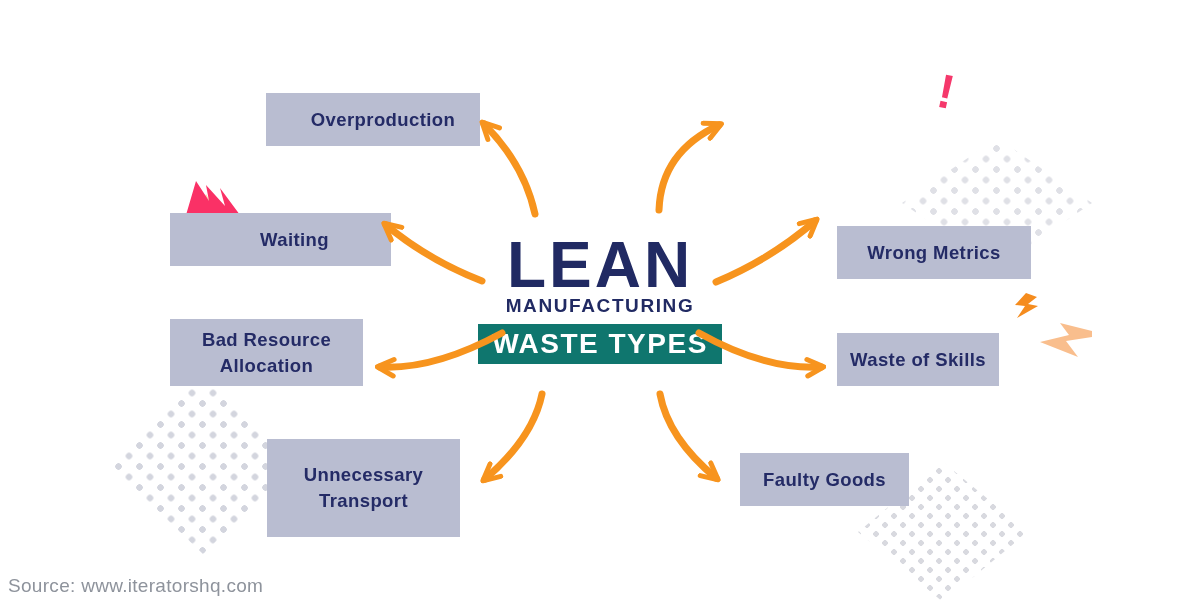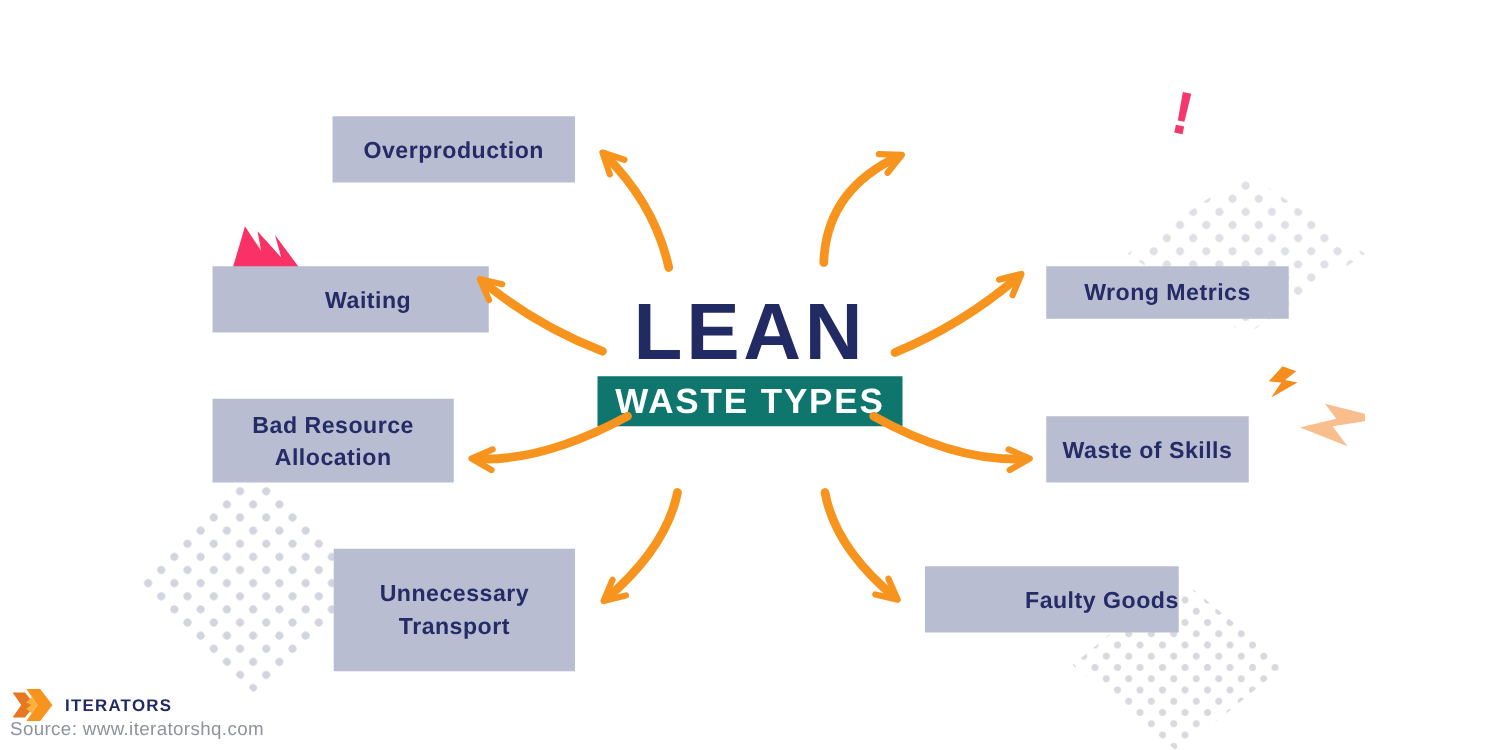--- a/index.html
+++ b/index.html
@@ -24,46 +24,46 @@
     background-image:radial-gradient(#d8d9df 2.6px,transparent 3px),
                      radial-gradient(#d8d9df 2.6px,transparent 3px);
     background-size:18px 18px,18px 18px;background-position:0 0,9px 9px;}
 
   
   .wbox{
     position:absolute;z-index:2;background:#b9bdd1;color:#242b66;
     display:flex;align-items:center;justify-content:center;text-align:center;
     font-weight:700;font-size:18.5px;letter-spacing:.4px;line-height:26px;
   }
-  .b-overproduction{left:266px;top:93px;width:194px;height:53px;}
+  .b-overproduction{left:266px;top:93px;width:194px;height:53px;padding-left:20px;}
   .b-limiting{left:740px;top:80px;width:193px;height:80px;}
   .b-waiting{left:170px;top:213px;width:193px;height:53px;padding-left:28px;}
-  .b-wrong{left:837px;top:213px;width:194px;height:42px;justify-content:center;}
+  .b-wrong{left:837px;top:226px;width:194px;height:53px;justify-content:center;}
   .b-badresource{left:170px;top:319px;width:193px;height:67px;}
   .b-skills{left:837px;top:333px;width:162px;height:53px;}
   .b-transport{left:267px;top:439px;width:193px;height:98px;}
-  .b-faulty{left:740px;top:453px;width:203px;height:53px;justify-content:flex-end;}
+  .b-faulty{left:740px;top:453px;width:169px;height:53px;}
 
   
   .center{position:absolute;left:450px;top:236px;width:300px;text-align:center;z-index:2;}
   .lean{font-size:64px;font-weight:700;color:#212a63;letter-spacing:3px;line-height:58px;}
   .manu{font-size:19px;font-weight:700;color:#212a63;letter-spacing:1.6px;margin-top:1px;}
   .wastebar{display:inline-block;background:#0f766e;color:#ffffff;font-size:28px;
     font-weight:700;letter-spacing:1.5px;padding:4px 14px;margin-top:7px;}
 
   
   .deco-under{position:absolute;left:0;top:0;z-index:1;pointer-events:none;}
   .deco-over{position:absolute;left:0;top:0;z-index:3;pointer-events:none;}
   .excl{position:absolute;left:938px;top:68px;z-index:3;color:#f5386b;
     font-size:48px;font-weight:800;transform:rotate(12deg);line-height:48px;}
 
   
   .logo-row{position:absolute;left:10px;top:551px;display:flex;align-items:center;z-index:2;}
   .brand{font-size:13.5px;font-weight:800;color:#212a63;letter-spacing:1px;margin-left:8px;}
-  .source{position:absolute;left:8px;top:575px;font-size:15px;color:#8e939c;z-index:2;letter-spacing:.3px;}
+  .source{position:absolute;left:8px;top:575px;font-size:19px;color:#8e939c;z-index:2;letter-spacing:.3px;}
 </style>
 </head>
 <body>
 
 <div class="canvas">
 
   <div class="dots dots-tr"></div>
   <div class="dots dots-bl"></div>
   <div class="dots dots-br"></div>
 
@@ -89,20 +89,21 @@
   </div>
   <div class="wbox b-transport">
     <span>Unnecessary Transport</span>
   </div>
   <div class="wbox b-faulty">
     <span>Faulty Goods</span>
   </div>
 
   <div class="center">
     <div class="lean">LEAN</div>
+    <div class="manu">MANUFACTURING</div>
     <div class="wastebar">WASTE TYPES</div>
   </div>
 
   <svg class="deco-over" width="1200" height="600">
     <defs>
       <marker id="ah" viewBox="0 0 10 10" refX="7.5" refY="5" markerWidth="3.1" markerHeight="3.1" orient="auto-start-reverse" markerUnits="strokeWidth">
         <path d="M1.2 1.2 L8.8 5 L1.2 8.8" fill="none" stroke="#f7941e" stroke-width="2.3" stroke-linecap="round" stroke-linejoin="round"></path>
       </marker>
     </defs>
     <g fill="none" stroke="#f7941e" stroke-width="7" stroke-linecap="round">
@@ -114,23 +115,15 @@
       <path d="M 716 282 Q 771 259 815 221" marker-end="url(#ah)"></path>
       <path d="M 699 333 Q 765 370 821 367" marker-end="url(#ah)"></path>
       <path d="M 660 394 Q 668 438 716 478" marker-end="url(#ah)"></path>
     </g>
     <polygon points="1026,293 1037,297 1028,304 1038,306 1017,318 1025,306 1015,305" fill="#f58c1e"></polygon>
     <polygon points="1092,331 1060,323 1069,335 1040,342 1078,357 1066,341 1092,337" fill="#f9be8d"></polygon>
   </svg>
 
   <div class="excl">!</div>
 
-  <div class="logo-row">
-    <svg width="34" height="26" viewBox="0 0 34 26">
-      <polygon points="0,3 10,3 18,13 10,23 0,23 7,13" fill="#e87722"></polygon>
-      <polygon points="11,0 22,0 32,13 22,26 11,26 20,13" fill="#f7941e"></polygon>
-      <polygon points="11,0 16,6 11,11 15,13 11,16 16,20 11,26 20,13" fill="#fbb040"></polygon>
-    </svg>
-    <span class="brand">ITERATORS</span>
-  </div>
   <div class="source">Source: www.iteratorshq.com</div>
 
 </div>
 
 </body></html>

